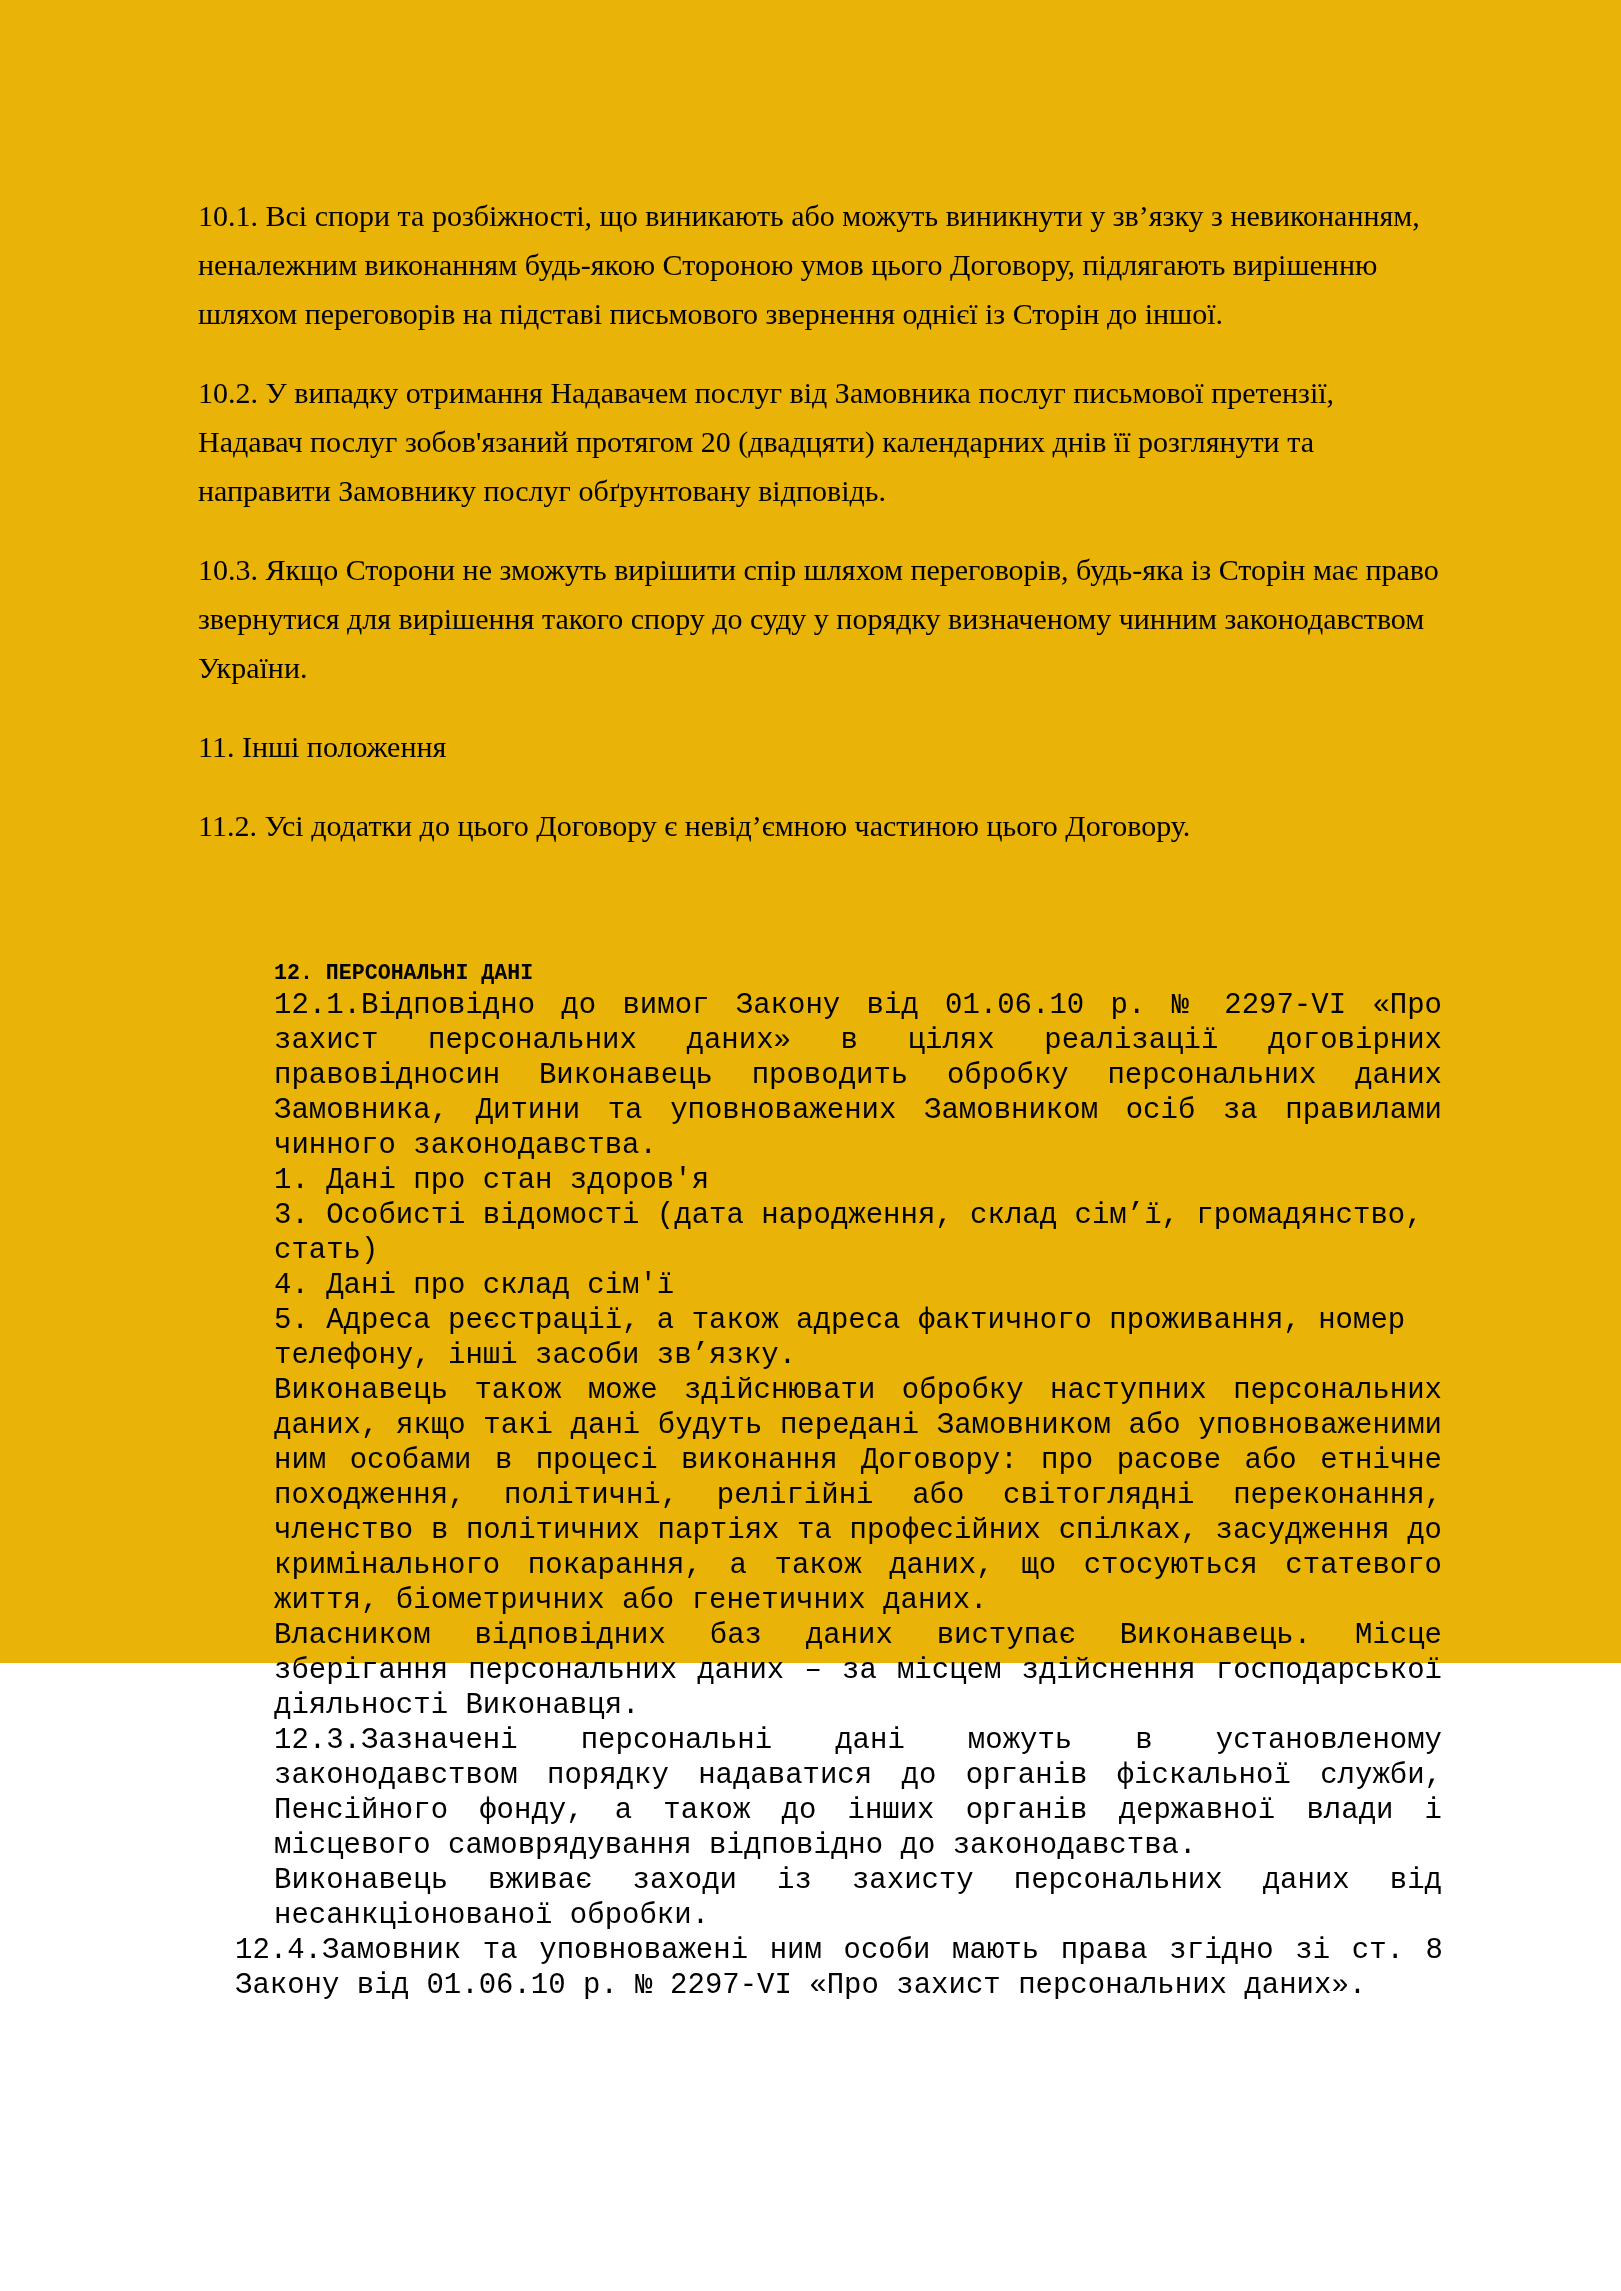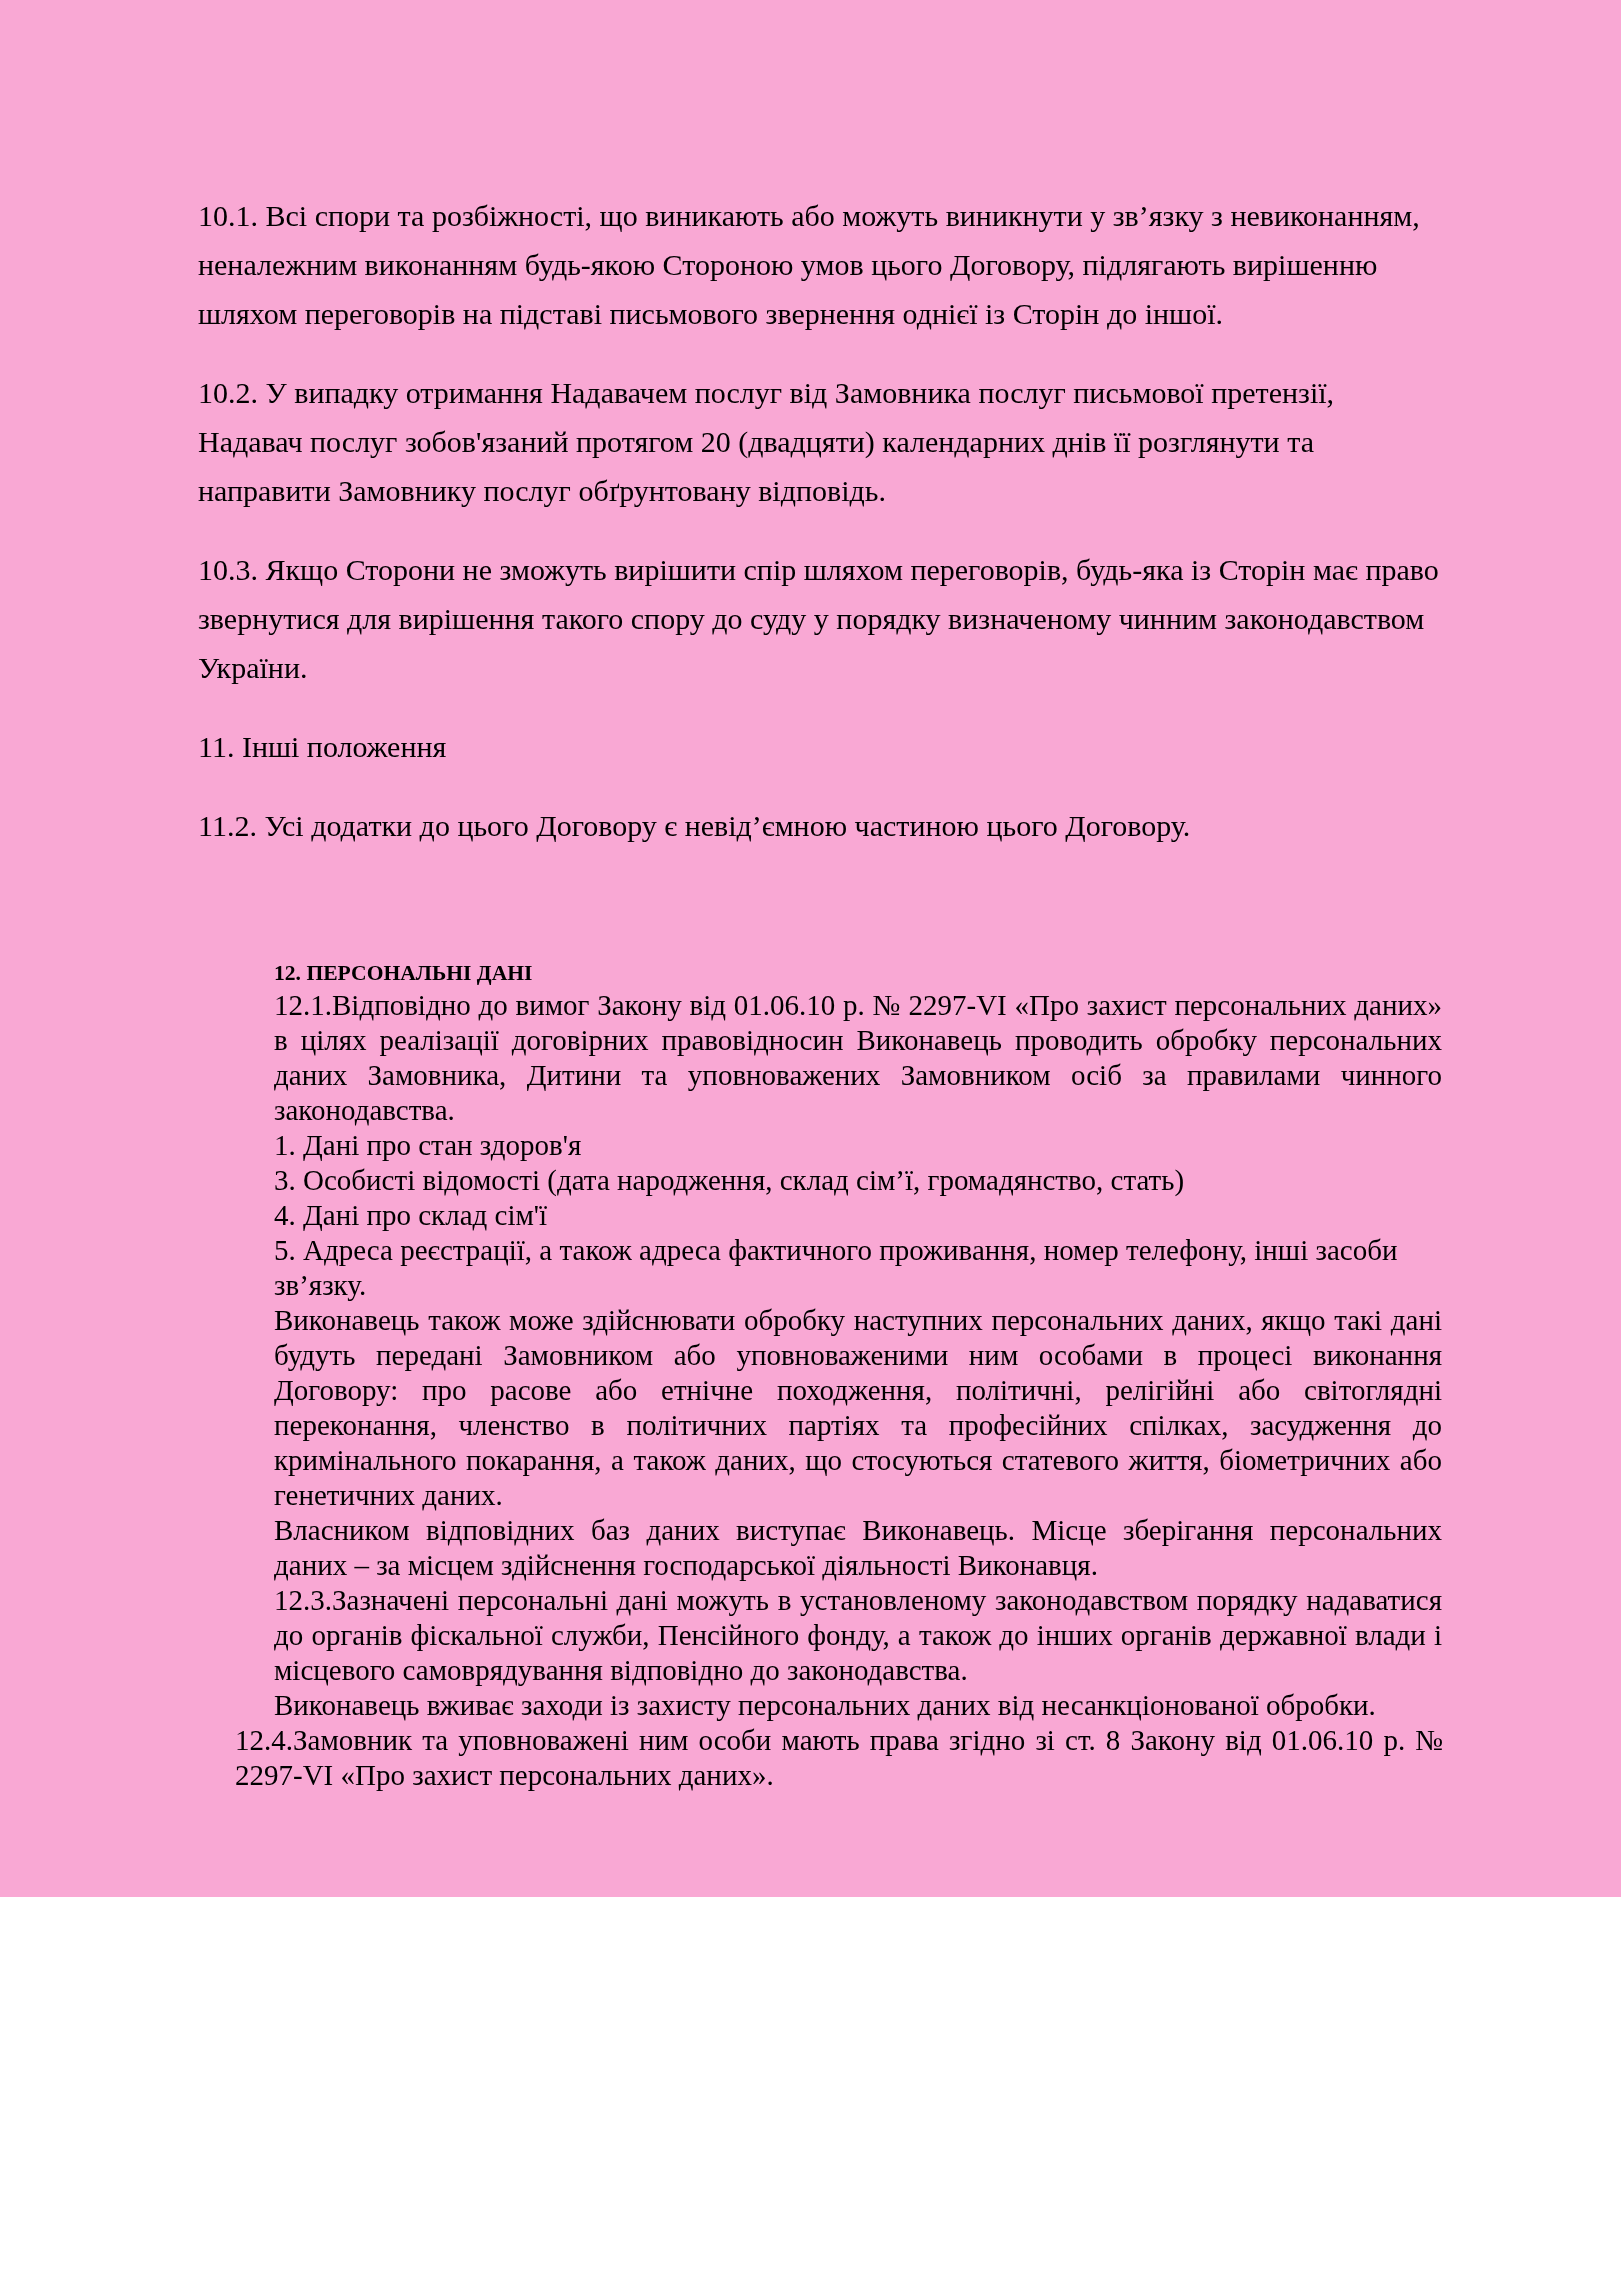--- a/index.html
+++ b/index.html
@@ -1,25 +1,25 @@
 <!DOCTYPE html>
 <html><head>
   <meta charset="utf-8">
   <style>
     html, body { margin: 0; padding: 0; background: #ffffff; }
     body { width: 1621px; height: 2292px; position: relative; overflow: hidden; color: #000; }
-    .page { position: absolute; left: 0; top: 0; width: 1621px; height: 1897px; background: #f9a8d4; }
+    .page { position: absolute; left: 0; top: 0; width: 1621px; height: 1663px; background: #eab308; }
     .serif { font-family: "Liberation Serif", "DejaVu Serif", serif; }
 
     
     .sec1 { position: absolute; left: 198px; top: 191px; width: 1245px; font-size: 30px; line-height: 49px; }
     .sec1 p { margin: 0 0 30px 0; }
 
     
-    .sec2 { position: absolute; left: 274px; top: 959px; width: 1168px; font-size: 29px; line-height: 35px; }
+    .sec2 { position: absolute; left: 274px; top: 959px; width: 1168px; font-size: 29px; line-height: 35px; font-family: Liberation Mono, monospace; }
     .sec2 .h { font-weight: bold; font-size: 21.6px; line-height: 29px; margin: 0; }
     .sec2 p { margin: 0; text-align: justify; }
     .sec2 p.last { text-align: left; }
     .sec2 .outdent { margin-left: -39px; width: 1208px; }
   </style>
 </head>
 <body>
 
 <div class="page serif">
 

